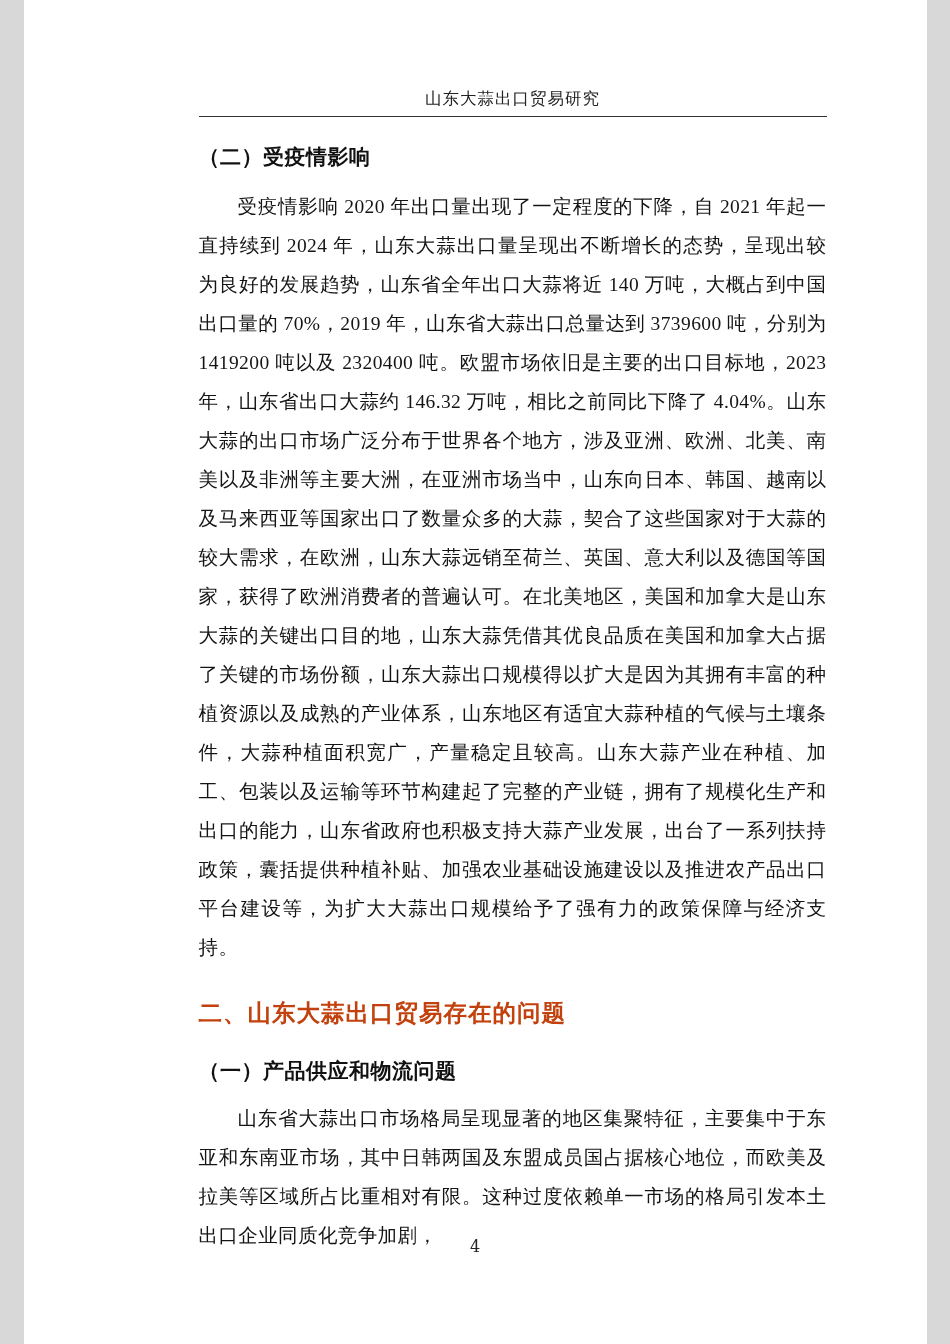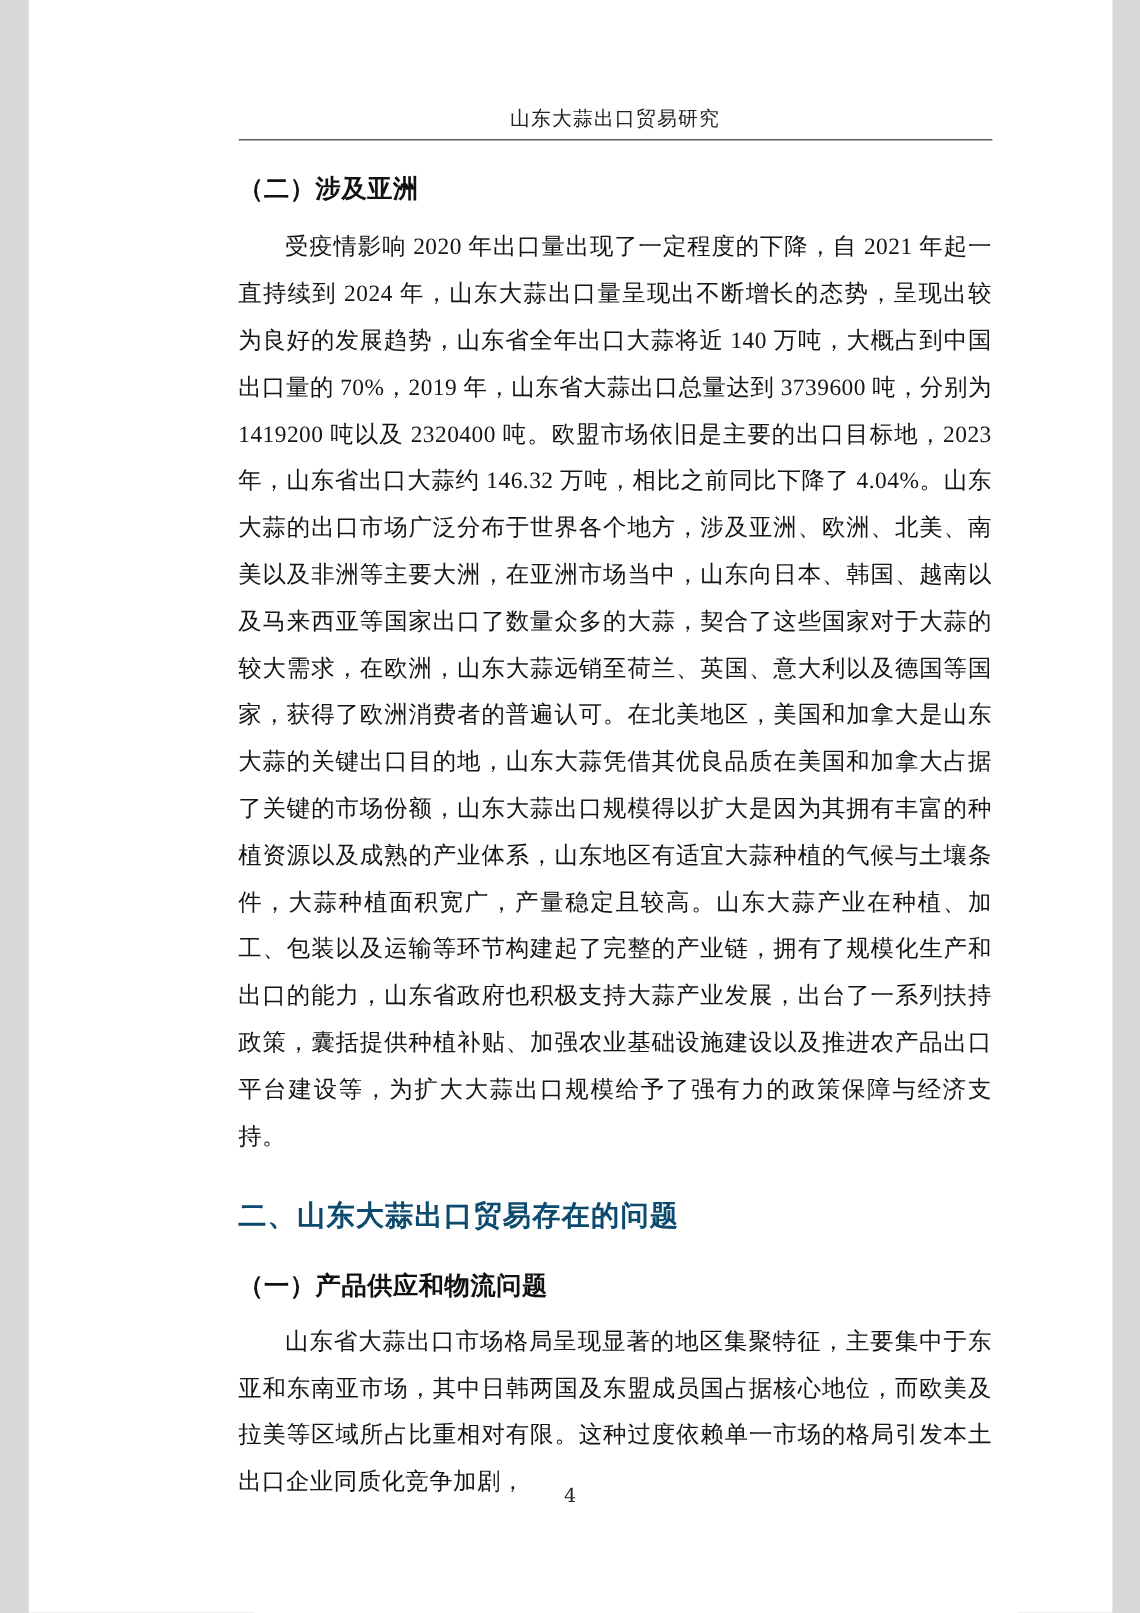--- a/index.html
+++ b/index.html
@@ -55,21 +55,21 @@
     margin: 26px 0 16px 0;
     letter-spacing: 0.5px;
     color: #111;
   }
   h1.heading-1 {
     font-size: 23.5px;
     font-weight: bold;
     font-family: "DejaVu Sans", "Liberation Sans", sans-serif;
     margin: 30px 0 22px 0;
     letter-spacing: 1px;
-    color: #0c4a6e;
+    color: #c2410c;
   }
   h3.heading-3 {
     font-size: 21px;
     font-weight: bold;
     font-family: Liberation Mono, monospace;
     margin: 28px 0 14px 0;
     letter-spacing: 0.5px;
     color: #111;
   }
   .page-number {
@@ -87,21 +87,21 @@
 <body>
 
 <div class="page">
 
   <div class="content">
 
     <div class="header">山东大蒜出口贸易研究</div>
     <div class="header-rule"></div>
 
 
-    <h2 class="heading-2">（二）涉及亚洲</h2>
+    <h2 class="heading-2">（二）受疫情影响</h2>
 
     <p class="body-text indent">受疫情影响 2020 年出口量出现了一定程度的下降，自 2021 年起一直持续到 2024 年，山东大蒜出口量呈现出不断增长的态势，呈现出较为良好的发展趋势，山东省全年出口大蒜将近 140 万吨，大概占到中国出口量的 70%，2019 年，山东省大蒜出口总量达到 3739600 吨，分别为 1419200 吨以及 2320400 吨。欧盟市场依旧是主要的出口目标地，2023 年，山东省出口大蒜约 146.32 万吨，相比之前同比下降了 4.04%。山东大蒜的出口市场广泛分布于世界各个地方，涉及亚洲、欧洲、北美、南美以及非洲等主要大洲，在亚洲市场当中，山东向日本、韩国、越南以及马来西亚等国家出口了数量众多的大蒜，契合了这些国家对于大蒜的较大需求，在欧洲，山东大蒜远销至荷兰、英国、意大利以及德国等国家，获得了欧洲消费者的普遍认可。在北美地区，美国和加拿大是山东大蒜的关键出口目的地，山东大蒜凭借其优良品质在美国和加拿大占据了关键的市场份额，山东大蒜出口规模得以扩大是因为其拥有丰富的种植资源以及成熟的产业体系，山东地区有适宜大蒜种植的气候与土壤条件，大蒜种植面积宽广，产量稳定且较高。山东大蒜产业在种植、加工、包装以及运输等环节构建起了完整的产业链，拥有了规模化生产和出口的能力，山东省政府也积极支持大蒜产业发展，出台了一系列扶持政策，囊括提供种植补贴、加强农业基础设施建设以及推进农产品出口平台建设等，为扩大大蒜出口规模给予了强有力的政策保障与经济支持。</p>
 
     <h1 class="heading-1">二、山东大蒜出口贸易存在的问题</h1>
 
     <h3 class="heading-3">（一）产品供应和物流问题</h3>
 
     <p class="body-text indent">山东省大蒜出口市场格局呈现显著的地区集聚特征，主要集中于东亚和东南亚市场，其中日韩两国及东盟成员国占据核心地位，而欧美及拉美等区域所占比重相对有限。这种过度依赖单一市场的格局引发本土出口企业同质化竞争加剧，</p>
 
   </div>

